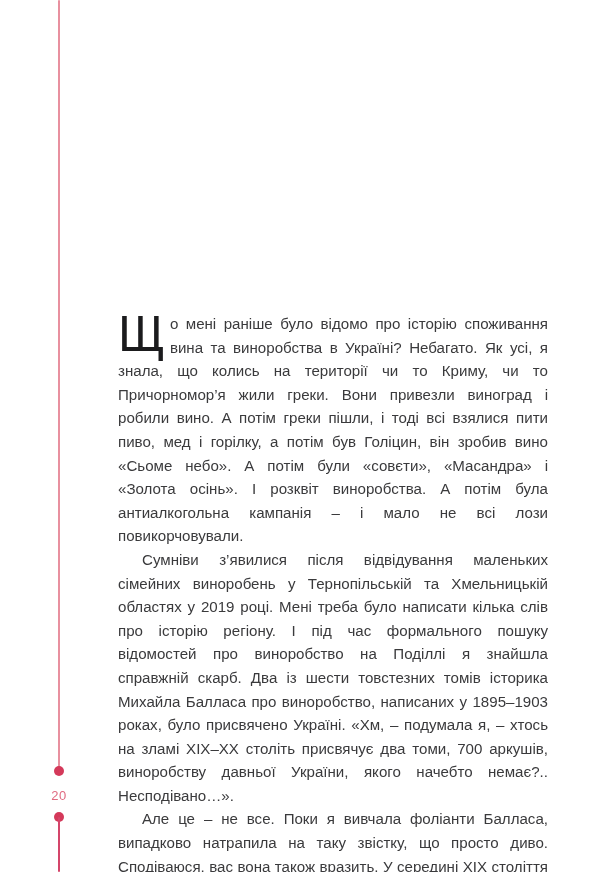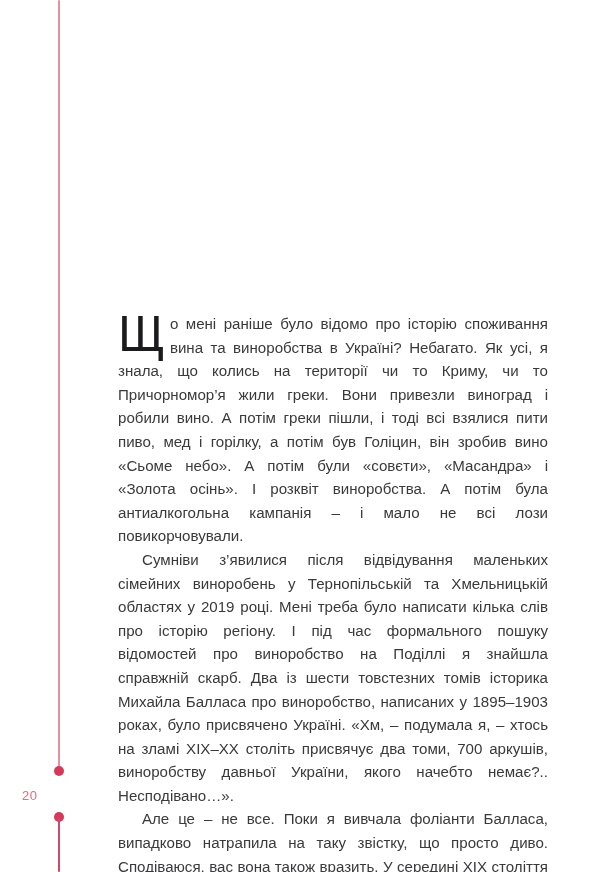--- a/index.html
+++ b/index.html
@@ -58,21 +58,21 @@
     background: #d4456a;
     border-radius: 1px;
   }
 
   
   .folio {
     position: absolute;
     left: 22px;
     top: 788px;
     width: 74px;
-    text-align: left;
+    text-align: center;
     font-size: 13px;
     letter-spacing: 0.6px;
     color: #e06a80;
     font-family: "Liberation Sans", sans-serif;
   }
 
   
   .textblock {
     position: absolute;
     left: 118px;

